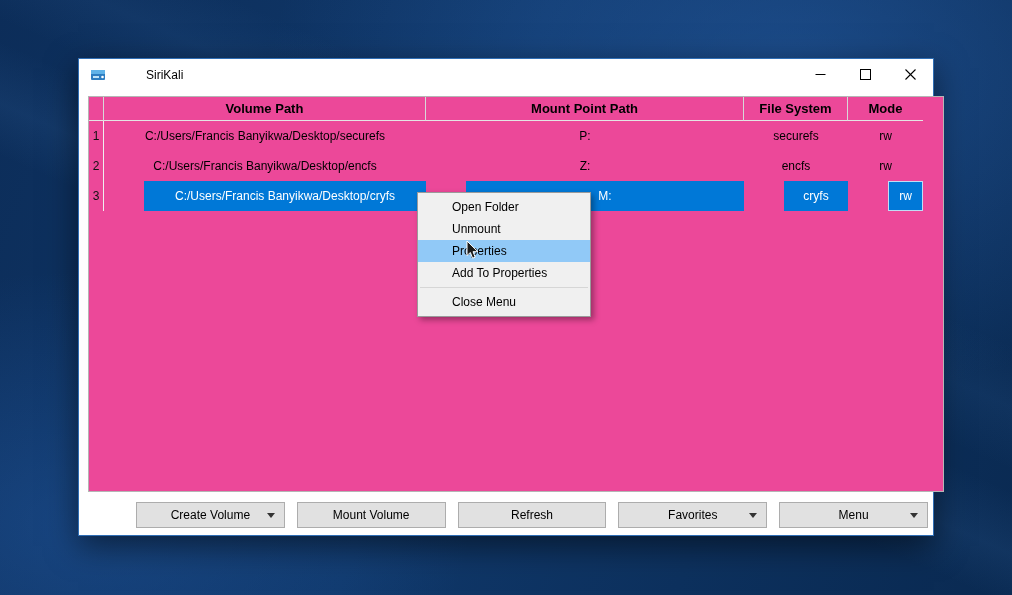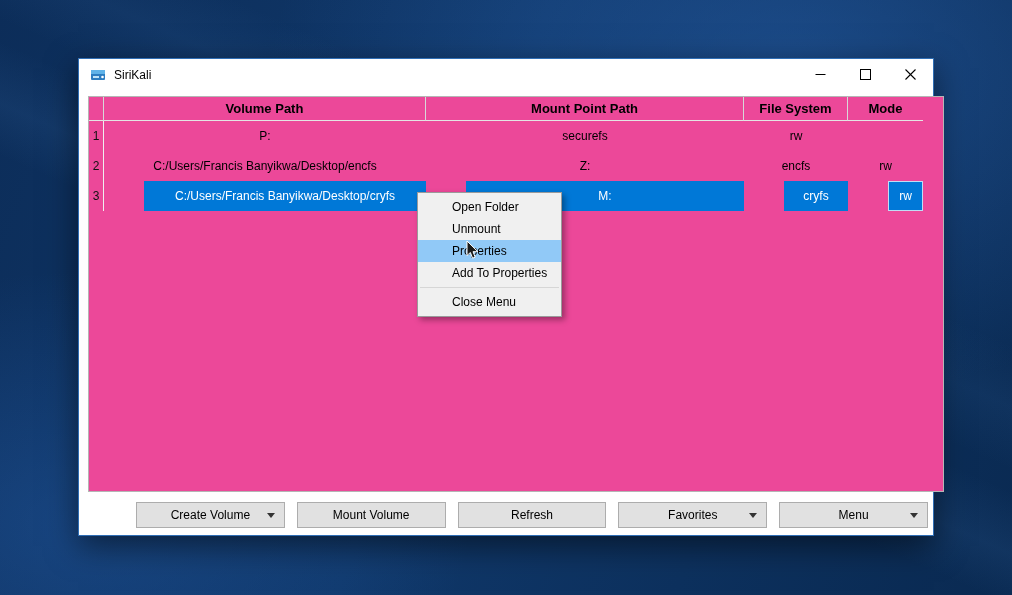--- a/index.html
+++ b/index.html
@@ -25,21 +25,21 @@
     position:absolute; left:78px; top:58px; width:856px; height:478px;
     background:#ffffff;
     border:1px solid #2f6eb5;
     box-shadow:0 10px 30px rgba(0,0,0,0.5);
   }
   .titlebar {
     position:absolute; left:0; top:0; right:0; height:31px;
     background:#ffffff; display:flex; align-items:center;
   }
   .app-icon { width:16px; height:16px; margin:0 8px 0 11px; flex:0 0 auto; }
-  .title { font-size:12px; color:#000; }
+  .title { font-size:12px; color:#000;margin-left:32px; }
   .controls { position:absolute; right:0; top:0; height:31px; display:flex; }
   .ctrl { width:45px; height:31px; display:flex; align-items:center; justify-content:center; cursor:default; }
 
   
   .table {
     position:absolute; left:9px; top:37px; width:856px; height:396px;
     background:#ec4899; border:1px solid #b5b5b5; overflow:hidden;
   }
   .thead, .trow { display:grid; grid-template-columns:15px 322px 318px 104px 75px; }
   .thead { height:24px; }
@@ -73,21 +73,21 @@
   }
   .btn .arrow {
     position:absolute; right:9px; top:50%; margin-top:-2px;
     width:0; height:0;
     border-left:4px solid transparent; border-right:4px solid transparent;
     border-top:5px solid #333;
   }
 
   
   .context-menu {
-    position:absolute; left:417px; top:192px; width:145px;
+    position:absolute; left:417px; top:192px; width:174px;
     background:#f0f0f0; border:1px solid #9a9a9a;
     box-shadow:3px 3px 6px rgba(0,0,0,0.35);
     padding:3px 0; z-index:10;
   }
   .menu-item {
     height:22px; line-height:22px; padding-left:34px;
     font-size:12px; color:#000; cursor:default; white-space:nowrap;
   }
   .menu-item.highlighted { background:#91c9f7; }
   .menu-sep { border-top:1px solid #d6d6d6; margin:3px 2px; }
@@ -136,20 +136,21 @@
       <div class="thead">
         <div class="th"></div>
         <div class="th">Volume Path</div>
         <div class="th">Mount Point Path</div>
         <div class="th">File System</div>
         <div class="th">Mode</div>
       </div>
 
       <div class="trow">
         <div class="cell num">1</div>
+        <div class="cell">C:/Users/Francis Banyikwa/Desktop/securefs</div>
         <div class="cell">P:</div>
         <div class="cell">securefs</div>
         <div class="cell mode">rw</div>
       </div>
 
       <div class="trow">
         <div class="cell num">2</div>
         <div class="cell">C:/Users/Francis Banyikwa/Desktop/encfs</div>
         <div class="cell">Z:</div>
         <div class="cell">encfs</div>

